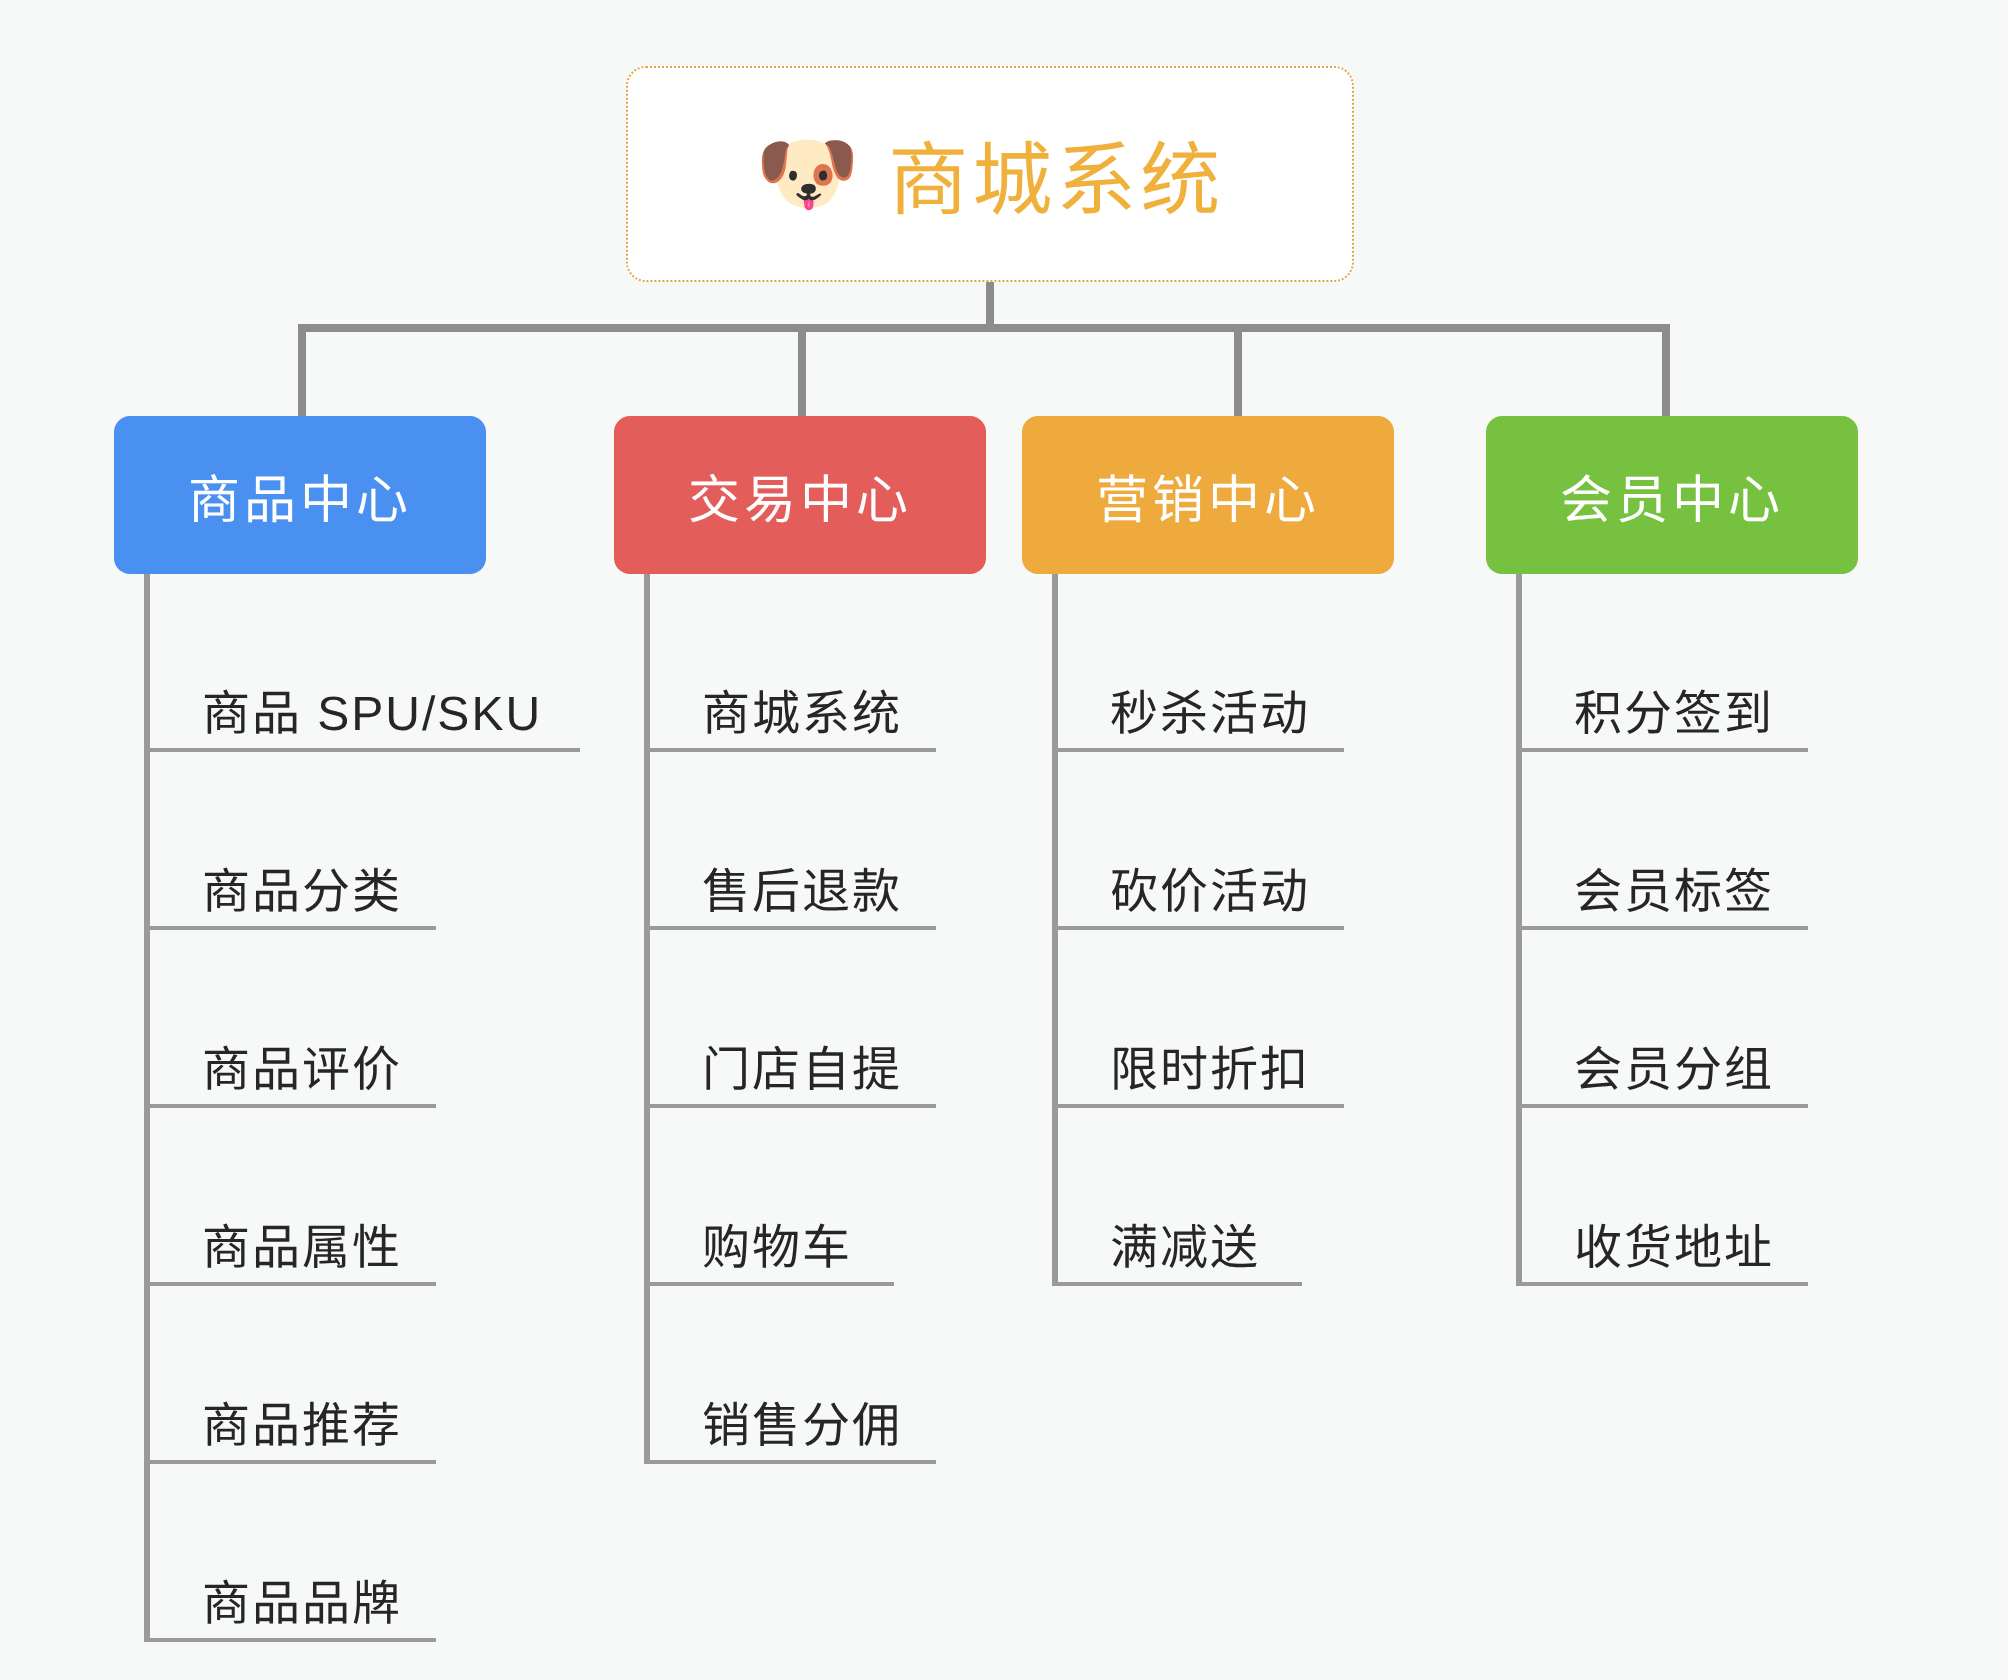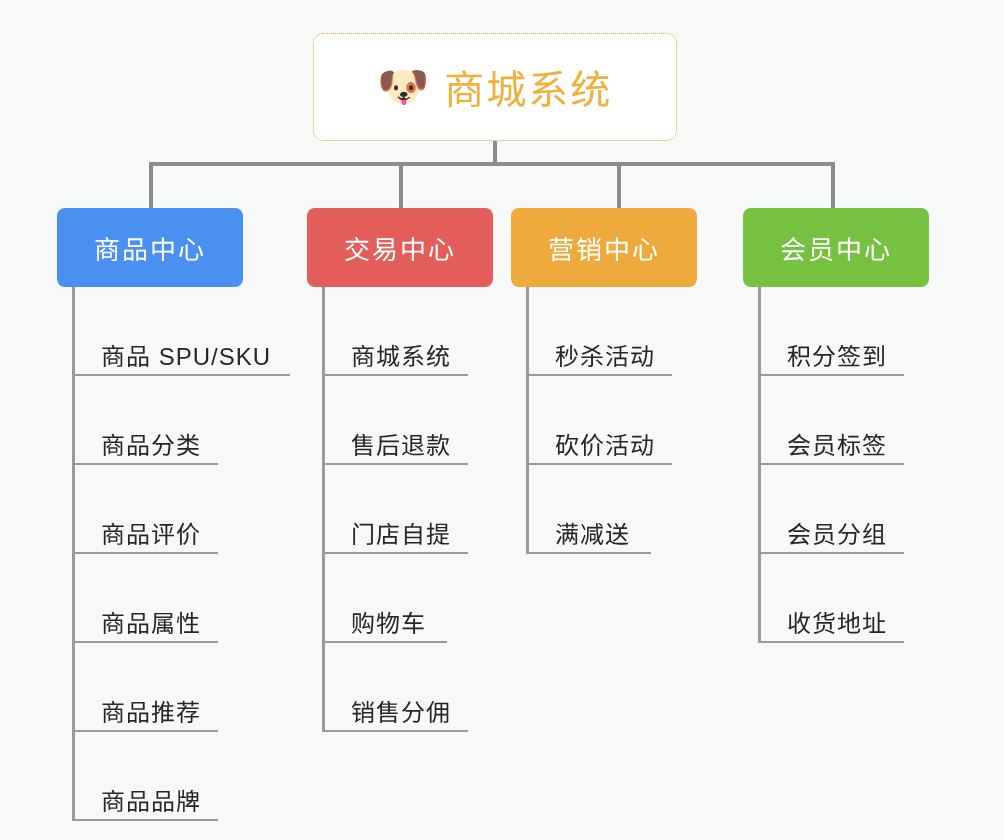--- a/index.html
+++ b/index.html
@@ -212,20 +212,23 @@
     <div class="branch-head">
       <span>营销中心</span>
     </div>
     <div class="leaf-list">
       <div class="leaf-item w-md">
           <span class="leaf-label">秒杀活动</span>
         </div>
       <div class="leaf-item w-md">
           <span class="leaf-label">砍价活动</span>
         </div>
+      <div class="leaf-item w-md">
+          <span class="leaf-label">限时折扣</span>
+        </div>
       <div class="leaf-item w-sm">
           <span class="leaf-label">满减送</span>
         </div>
     </div>
   </div>
 
   <div class="branch branch-4">
     <div class="branch-head">
       <span>会员中心</span>
     </div>

